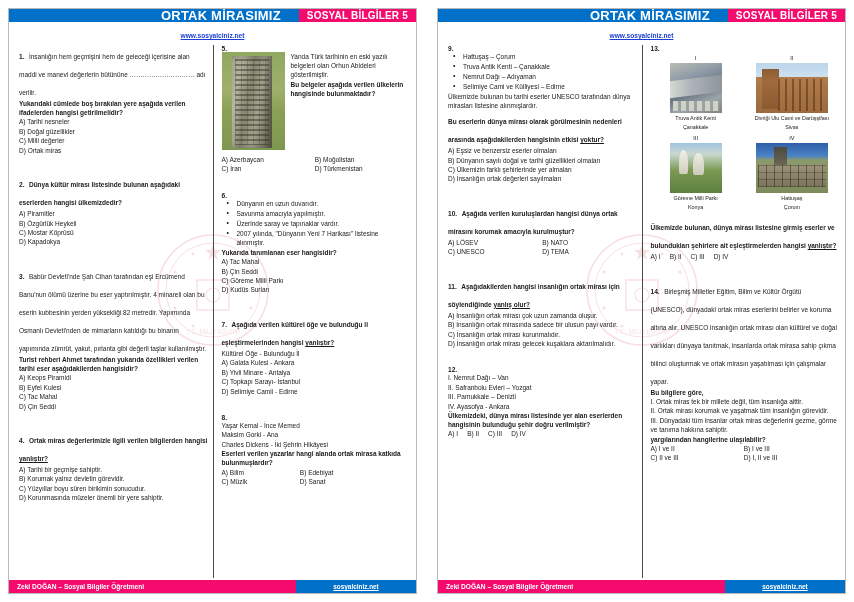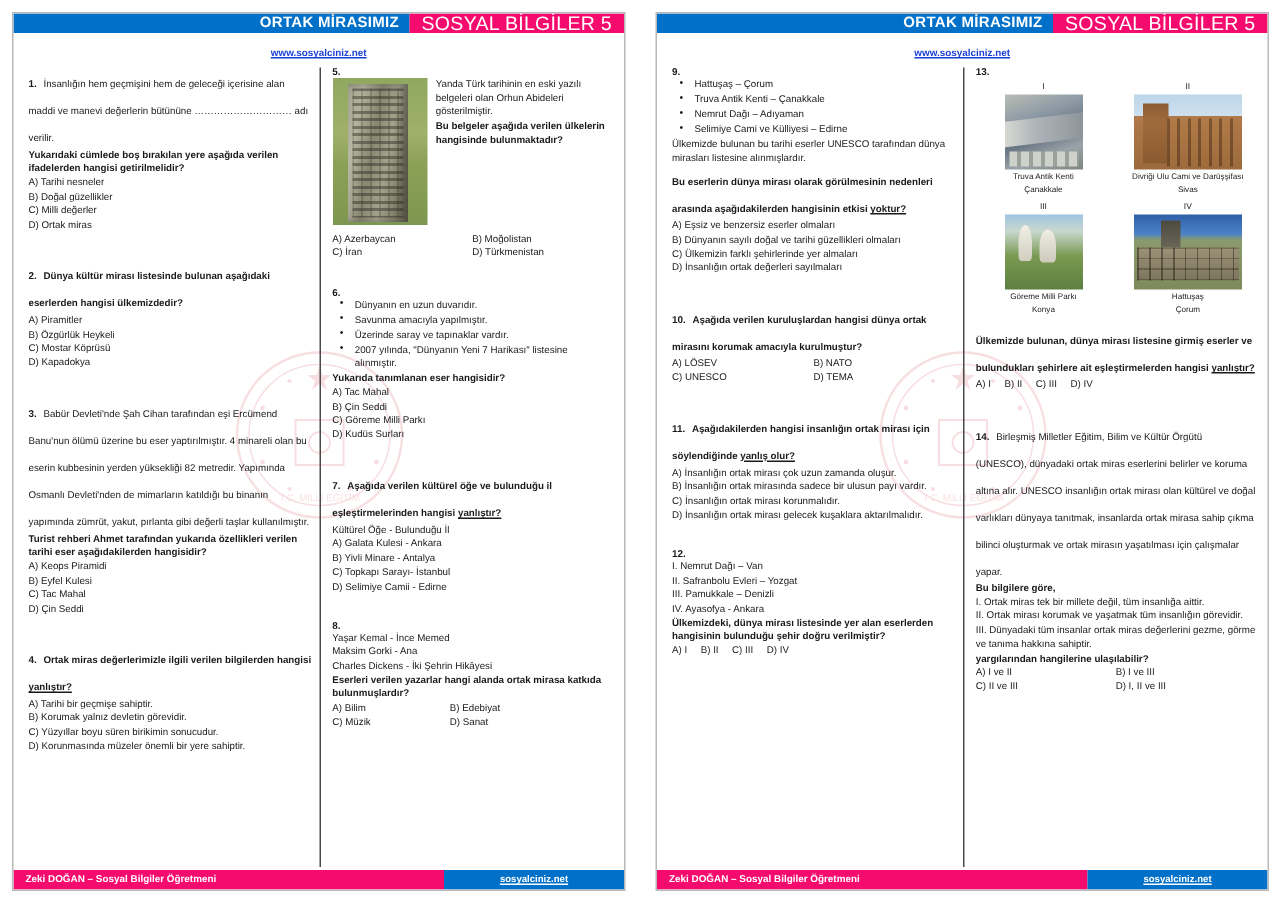--- a/index.html
+++ b/index.html
@@ -34,34 +34,34 @@
   .page-header {
     display: flex;
     width: 100%;
     height: 13px;
     flex: 0 0 auto;
   }
   .hdr-blue {
     flex: 1 1 auto;
     background: #0070c9;
     color: #ffffff;
-    font-size: 10px;
+    font-size: 13px;
     font-weight: bold;
     letter-spacing: .2px;
     display: flex;
     align-items: center;
     justify-content: flex-end;
-    padding-right: 7px;
+    padding-right: 18px;
   }
   .hdr-pink {
     flex: 0 0 auto;
     background: #f50a6e;
     color: #ffffff;
-    font-size: 13px;
-    font-weight: normal;
+    font-size: 10px;
+    font-weight: bold;
     letter-spacing: .2px;
     display: flex;
     align-items: center;
     padding: 0 8px;
   }
   .site-line {
     text-align: center;
     padding: 2px 0 1px 0;
     flex: 0 0 auto;
   }

